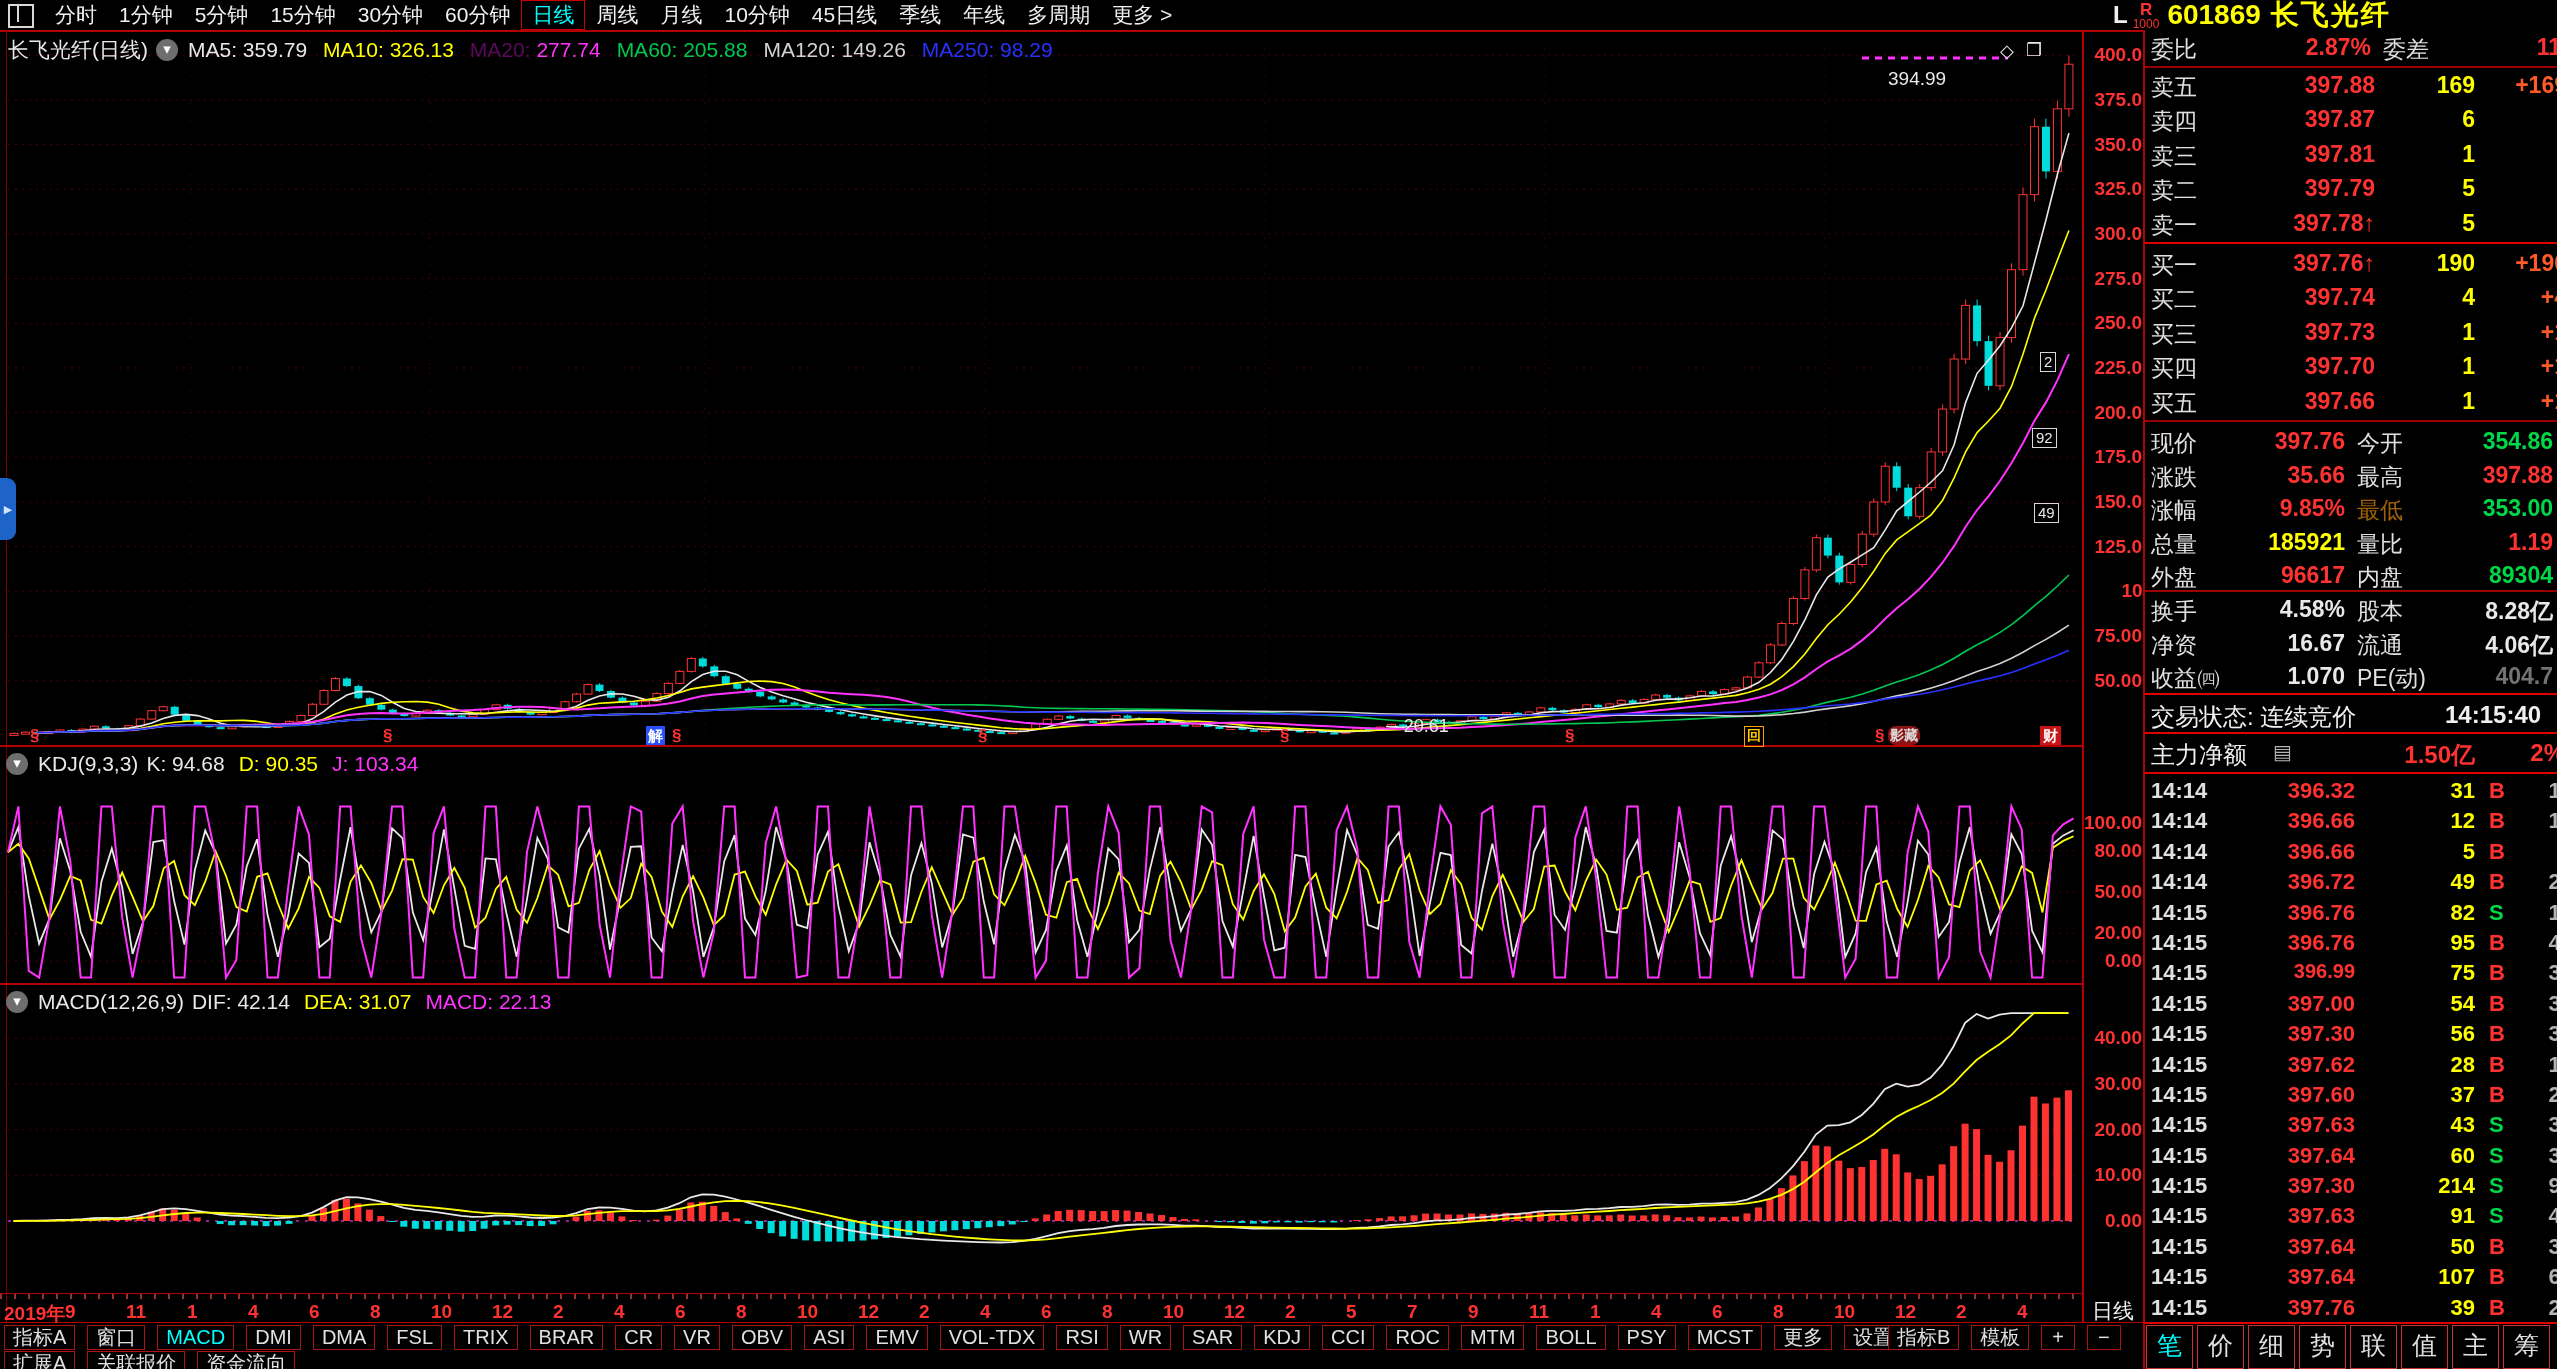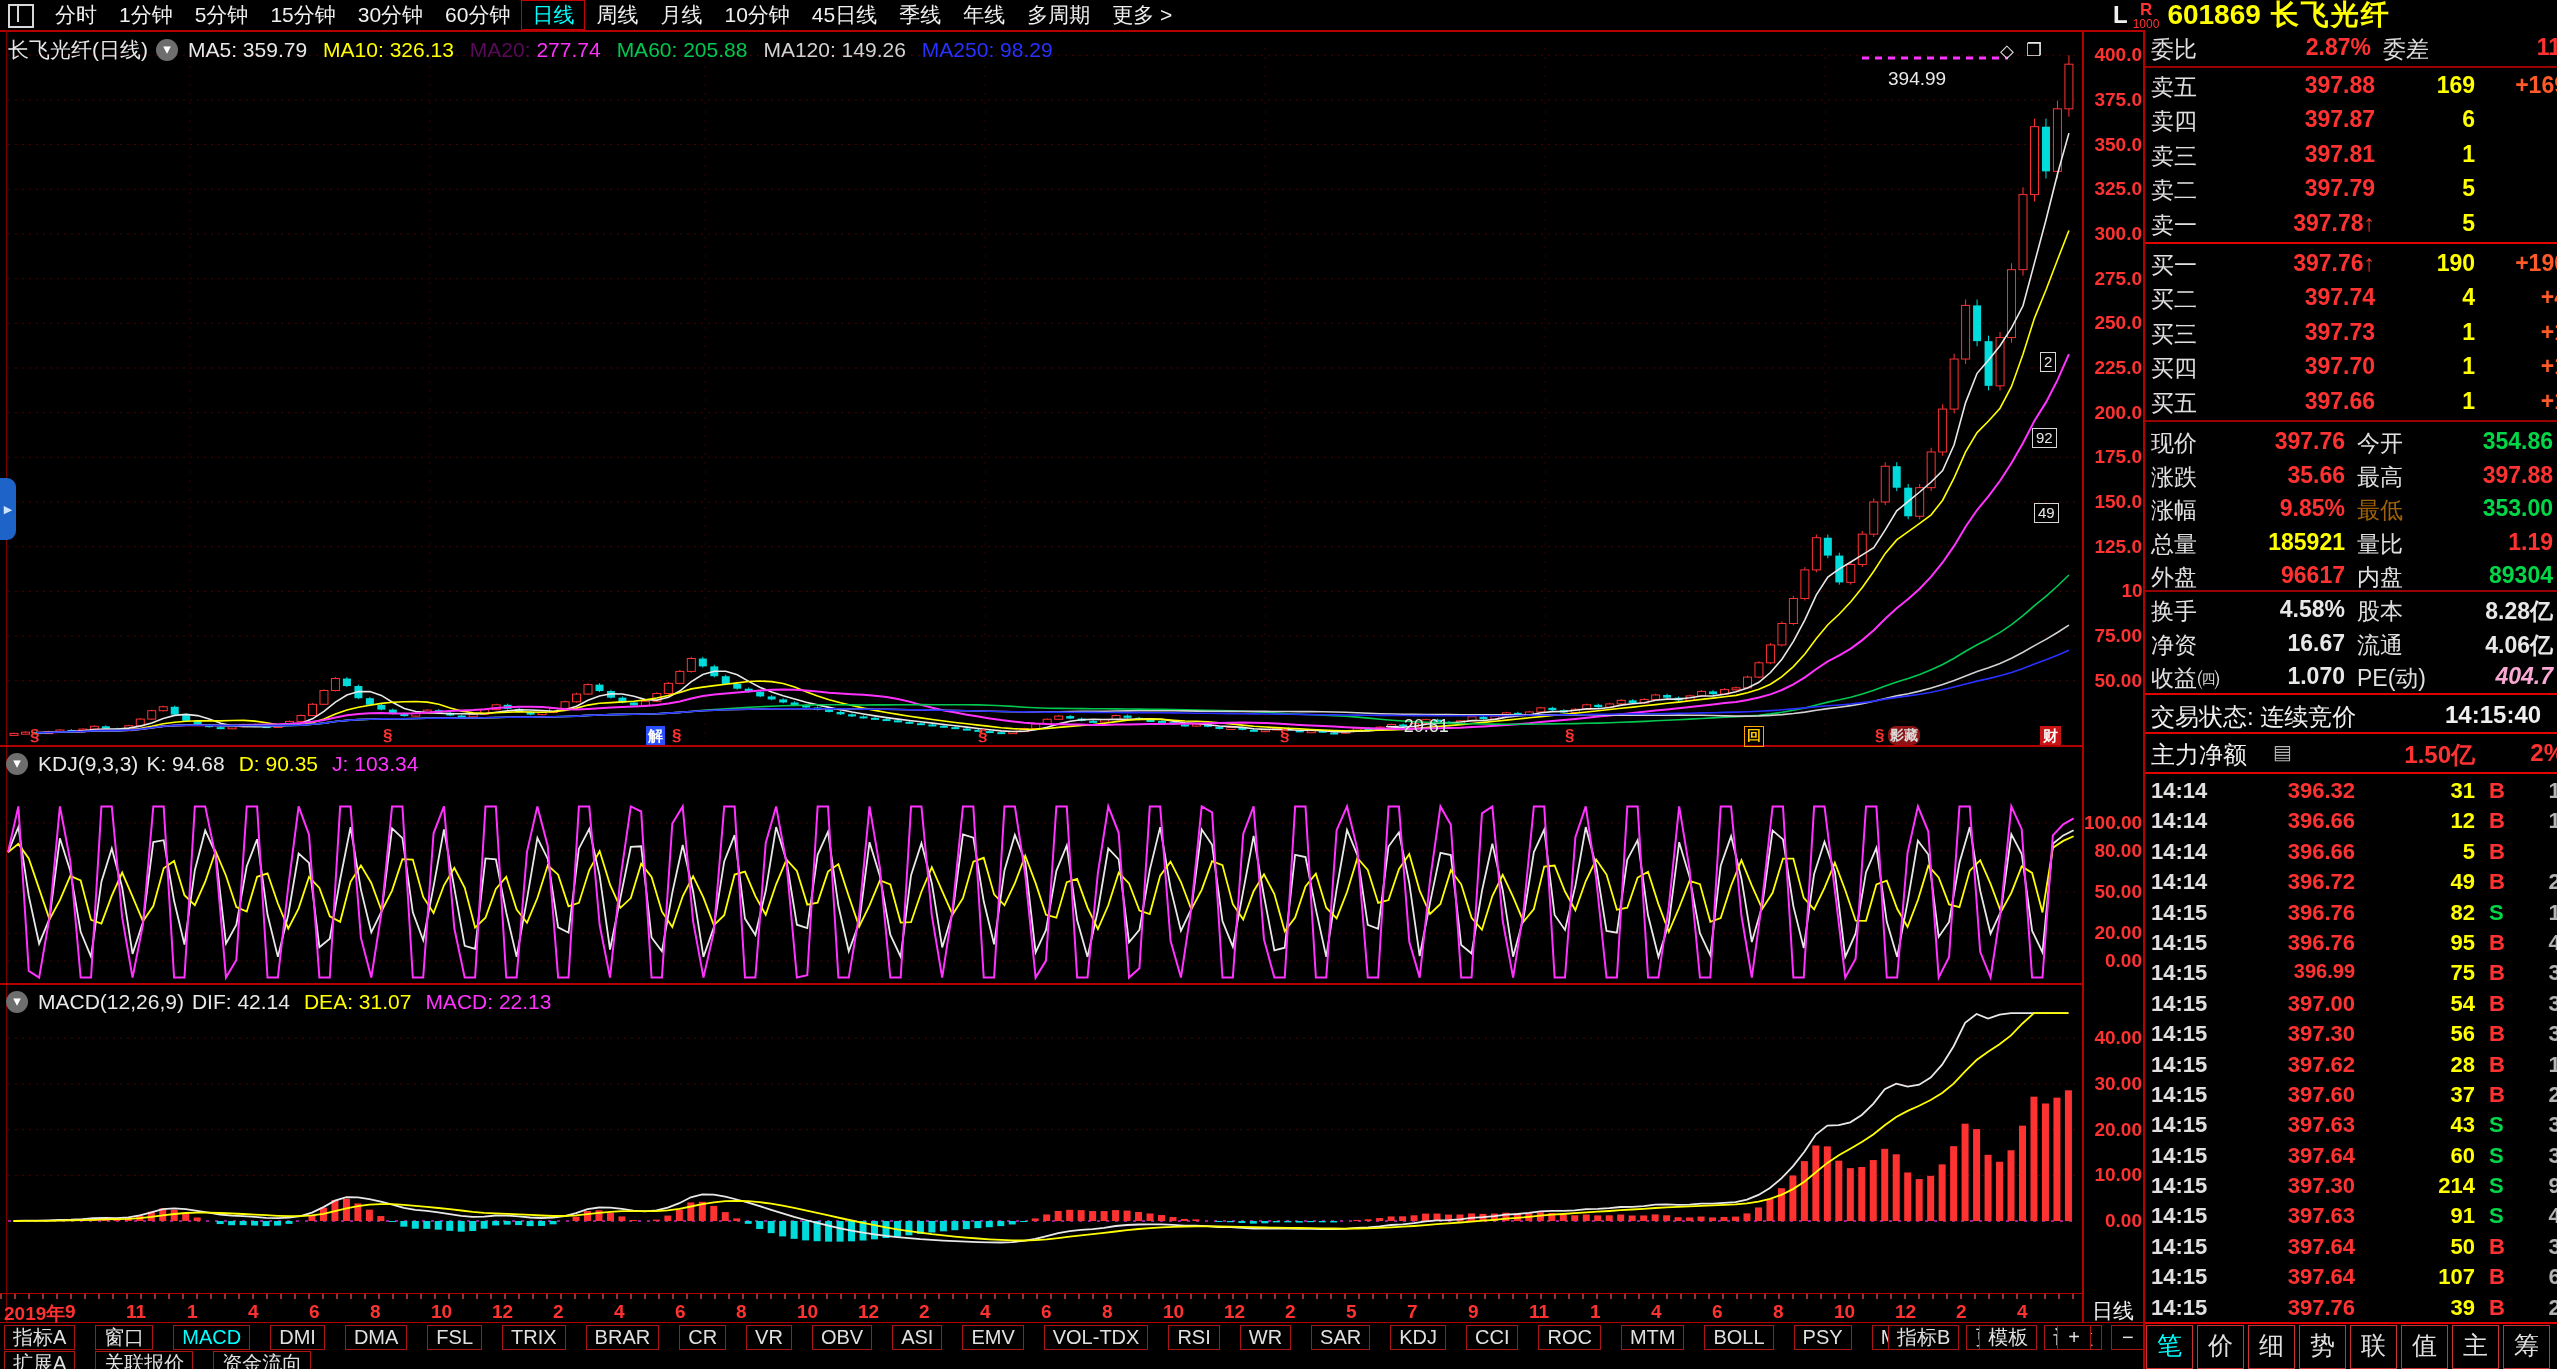--- a/index.html
+++ b/index.html
@@ -31,21 +31,21 @@
   
   .vline{position:absolute;width:2px;background:#b40000;}
   .hline{position:absolute;height:2px;background:#b40000;}
   
   .timeline{position:absolute;left:0;top:1293px;width:2082px;height:29px;border-top:1px solid #b40000;
     background-image:repeating-linear-gradient(90deg,#963232 0 2px,transparent 2px 14px);
     background-size:100% 5px;background-repeat:no-repeat;}
   .tlab{position:absolute;top:7px;color:#ff3232;font-size:19px;font-weight:700;white-space:nowrap;}
   .period{position:absolute;left:2092px;top:1297px;color:#f0f0f0;font-size:21px;}
   
-  .tabsrow{position:absolute;display:flex;gap:20px;align-items:flex-end;}
+  .tabsrow{position:absolute;display:flex;gap:12px;align-items:flex-end;}
   .tab{border:1px solid #aa1414;color:#e0e0e0;font-size:20px;line-height:23px;padding:0 8px;white-space:nowrap;background:#000;}
   .tab.sel{color:#00ffff;}
   
   .sidebar{position:absolute;left:2143px;top:30px;width:414px;height:1339px;border-left:2px solid #b40000;overflow:hidden;background:#000;}
   .srow{position:relative;}
   .snum{position:absolute;font-weight:700;font-size:23px;text-align:right;}
   .sep{position:absolute;left:0;width:100%;height:2px;background:#9b0000;}
   .sep.bright{background:#e00000;}
   .arrow-up{color:#ff3232;font-weight:700;}
   
@@ -952,21 +952,21 @@
         <div class="srow" style="height: 33.6px;">
           <span style="position: absolute; left: 6px; top: 4px; font-size: 23px; color: rgb(224, 224, 224);">净资</span>
           <span class="snum" style="left: 74px; top: 4px; width: 126px; color: rgb(232, 232, 232);">16.67</span>
           <span style="position: absolute; left: 212px; top: 4px; font-size: 23px; color: rgb(224, 224, 224);">流通</span>
           <span class="snum" style="left: 276px; top: 4px; width: 132px; color: rgb(232, 232, 232);">4.06亿</span>
         </div>
         <div class="srow" style="height: 33.6px;">
           <span style="position: absolute; left: 6px; top: 4px; font-size: 23px; color: rgb(224, 224, 224);">收益㈣</span>
           <span class="snum" style="left: 74px; top: 4px; width: 126px; color: rgb(232, 232, 232);">1.070</span>
           <span style="position: absolute; left: 212px; top: 4px; font-size: 23px; color: rgb(224, 224, 224);">PE(动)</span>
-          <span class="snum" style="left: 276px; top: 4px; width: 132px; color: #f9a8d4; font-style: italic;">404.7</span>
+          <span class="snum" style="left: 276px; top: 4px; width: 132px; color: #737373;">404.7</span>
         </div>
       </div>
       <div class="sep" style="top: 560px;"></div>
       <div class="sep bright" style="top: 663px;"></div>
       <div class="srow" style="position: absolute; top: 667px; left: 0px; width: 100%; height: 35px;">
         <span style="position: absolute; left: 6px; top: 4px; font-size: 24px; color: rgb(240, 240, 240);">交易状态: 连续竞价 </span>
         <span style="position: absolute; left: 300px; top: 4px; font-size: 24px; font-weight: 700; color: rgb(240, 240, 240);">14:15:40</span>
       </div>
       <div class="sep bright" style="top: 702px;"></div>
       <div class="srow" style="position: absolute; top: 705px; left: 0px; width: 100%; height: 36px;">

